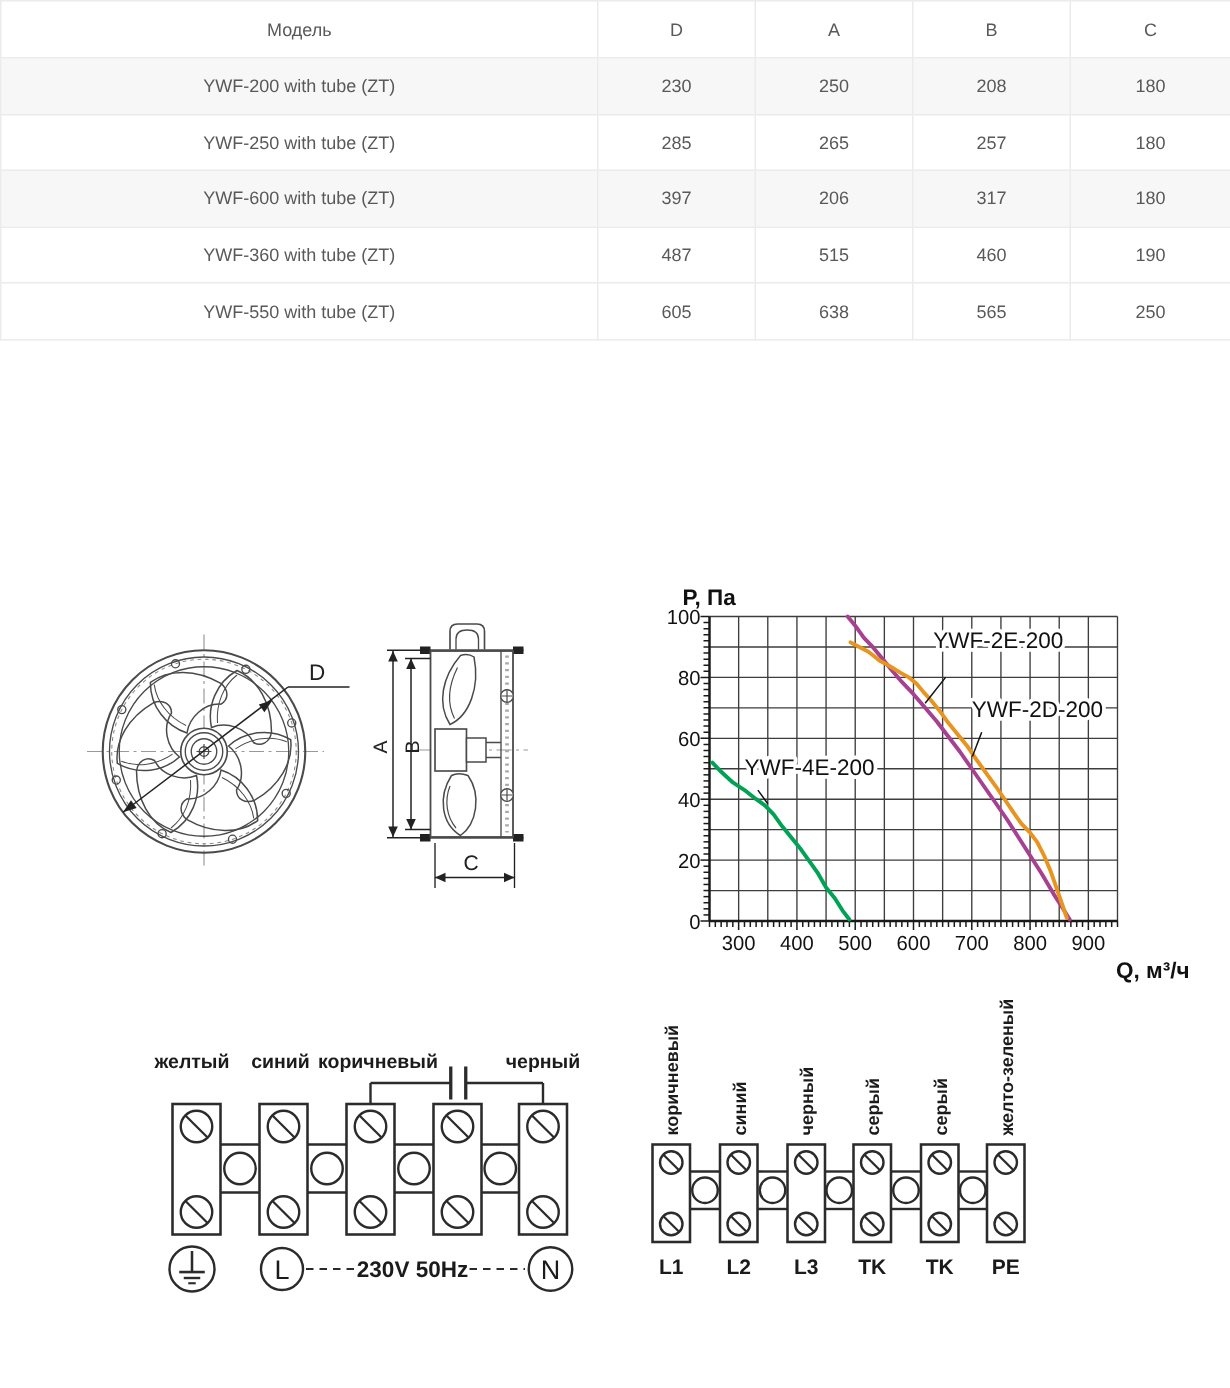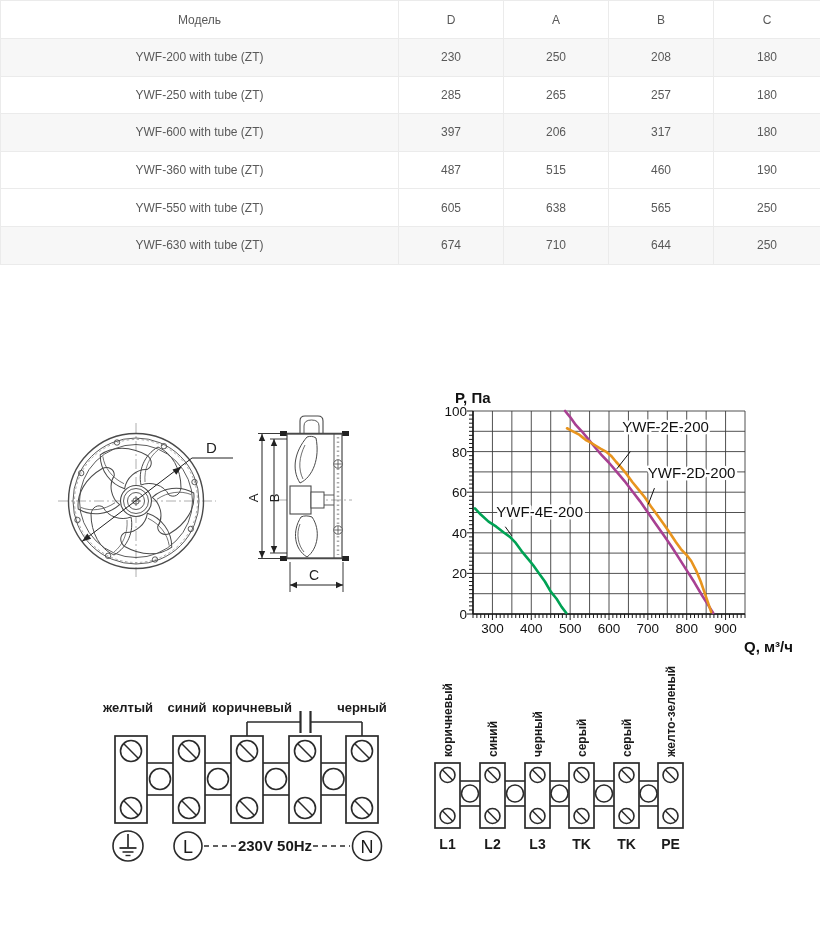--- a/index.html
+++ b/index.html
@@ -65,27 +65,20 @@
           <td>487</td>
           <td>515</td>
           <td>460</td>
           <td>190</td>
         </tr>
         <tr>
           <td>YWF-550 with tube (ZT)</td>
           <td>605</td>
           <td>638</td>
           <td>565</td>
-          <td>250</td>
-        </tr>
-        <tr class="alt">
-          <td>YWF-630 with tube (ZT)</td>
-          <td>674</td>
-          <td>710</td>
-          <td>644</td>
           <td>250</td>
         </tr>
       </tbody>
   </table>
 
   <svg class="layer" style="left:30px;top:385px" width="370" height="260" viewBox="30 385 370 260">
     <defs>
       <marker id="arr" orient="auto-start-reverse" markerWidth="10" markerHeight="8" refX="9" refY="4">
         <path d="M0,0 L10,4 L0,8 z" fill="#222"></path>
       </marker>

